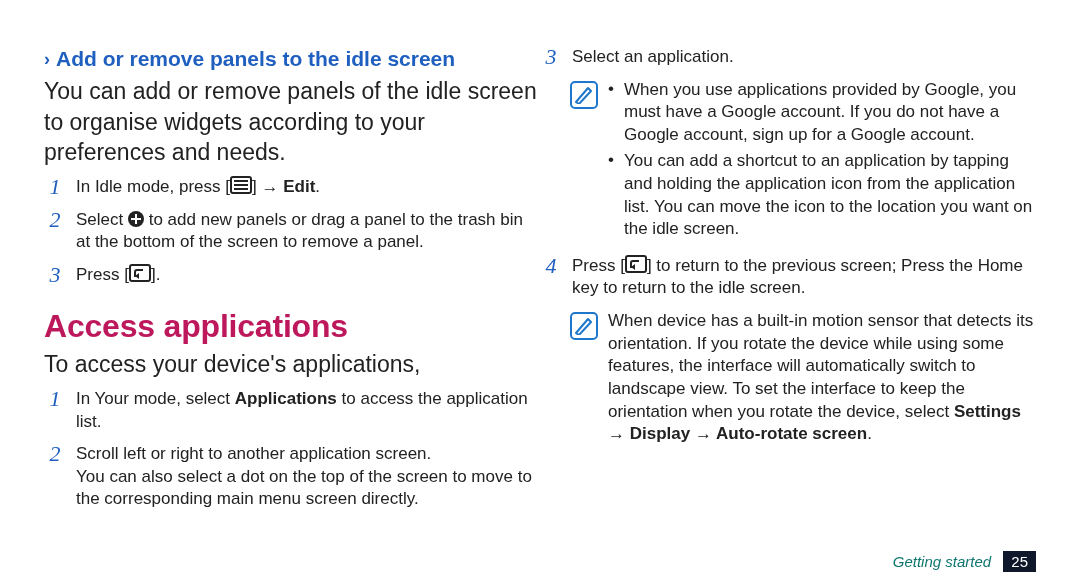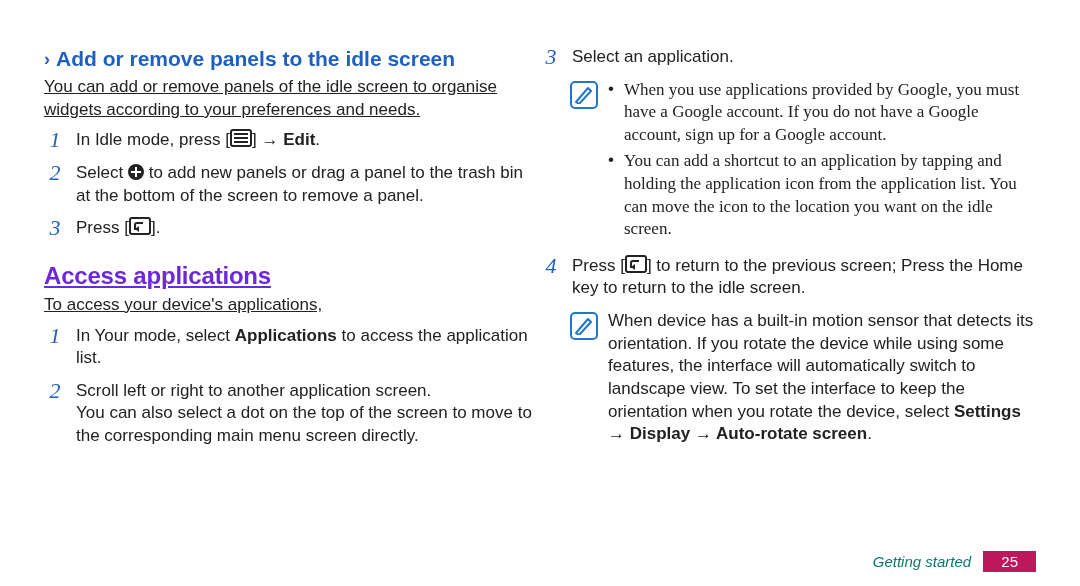--- a/index.html
+++ b/index.html
@@ -32,24 +32,23 @@
     line-height: 1.25;
   }
   .chevron {
     color: #1f5fbf;
     font-weight: 900;
     font-size: 18px;
     margin-right: 6px;
     vertical-align: 1px;
   }
   .body {
-    font-size: 17px;
+    font-size: 23px;
     line-height: 1.33;
     margin: 4px 0 8px 0;
-    text-decoration: underline;
   }
   .step {
     display: flex;
     gap: 10px;
     margin: 6px 0 10px 0;
   }
   .step-num {
     flex: 0 0 22px;
     color: #1f5fbf;
     font-style: italic;
@@ -57,26 +56,25 @@
     font-size: 22px;
     line-height: 1;
     text-align: center;
   }
   .step-text {
     flex: 1;
     font-size: 17px;
     line-height: 1.33;
   }
   .h1 {
-    color: #6d28d9;
+    color: #be185d;
     font-weight: 600;
-    font-size: 24px;
+    font-size: 32px;
     margin: 22px 0 2px 0;
     letter-spacing: -0.2px;
-    text-decoration: underline;
   }
   .icon-box {
     display: inline-block;
     border: 2px solid #222;
     border-radius: 3px;
     width: 18px;
     height: 14px;
     vertical-align: -2px;
     position: relative;
   }
@@ -151,38 +149,38 @@
   .bullet {
     display: flex;
     gap: 6px;
     margin-bottom: 4px;
   }
   .bullet .dot {
     flex: 0 0 10px;
     font-size: 17px;
     line-height: 1.2;
   }
-  .bullet .btxt { flex: 1; font-family: Liberation Serif, serif; }
+  .bullet .btxt { flex: 1; }
 
   .footer {
     position: absolute;
     right: 44px;
     bottom: 14px;
     font-size: 15px;
   }
   .footer-label {
     font-style: italic;
     color: #0f766e;
     margin-right: 8px;
   }
   .footer-page {
     display: inline-block;
-    background: #be185d;
+    background: #0f172a;
     color: #fff;
-    padding: 2px 18px;
+    padding: 2px 8px;
     font-style: normal;
     font-size: 15px;
   }
 </style>
 </head>
 <body>
 
 <div class="page">
   <div class="col">
     <div class="subhead">

